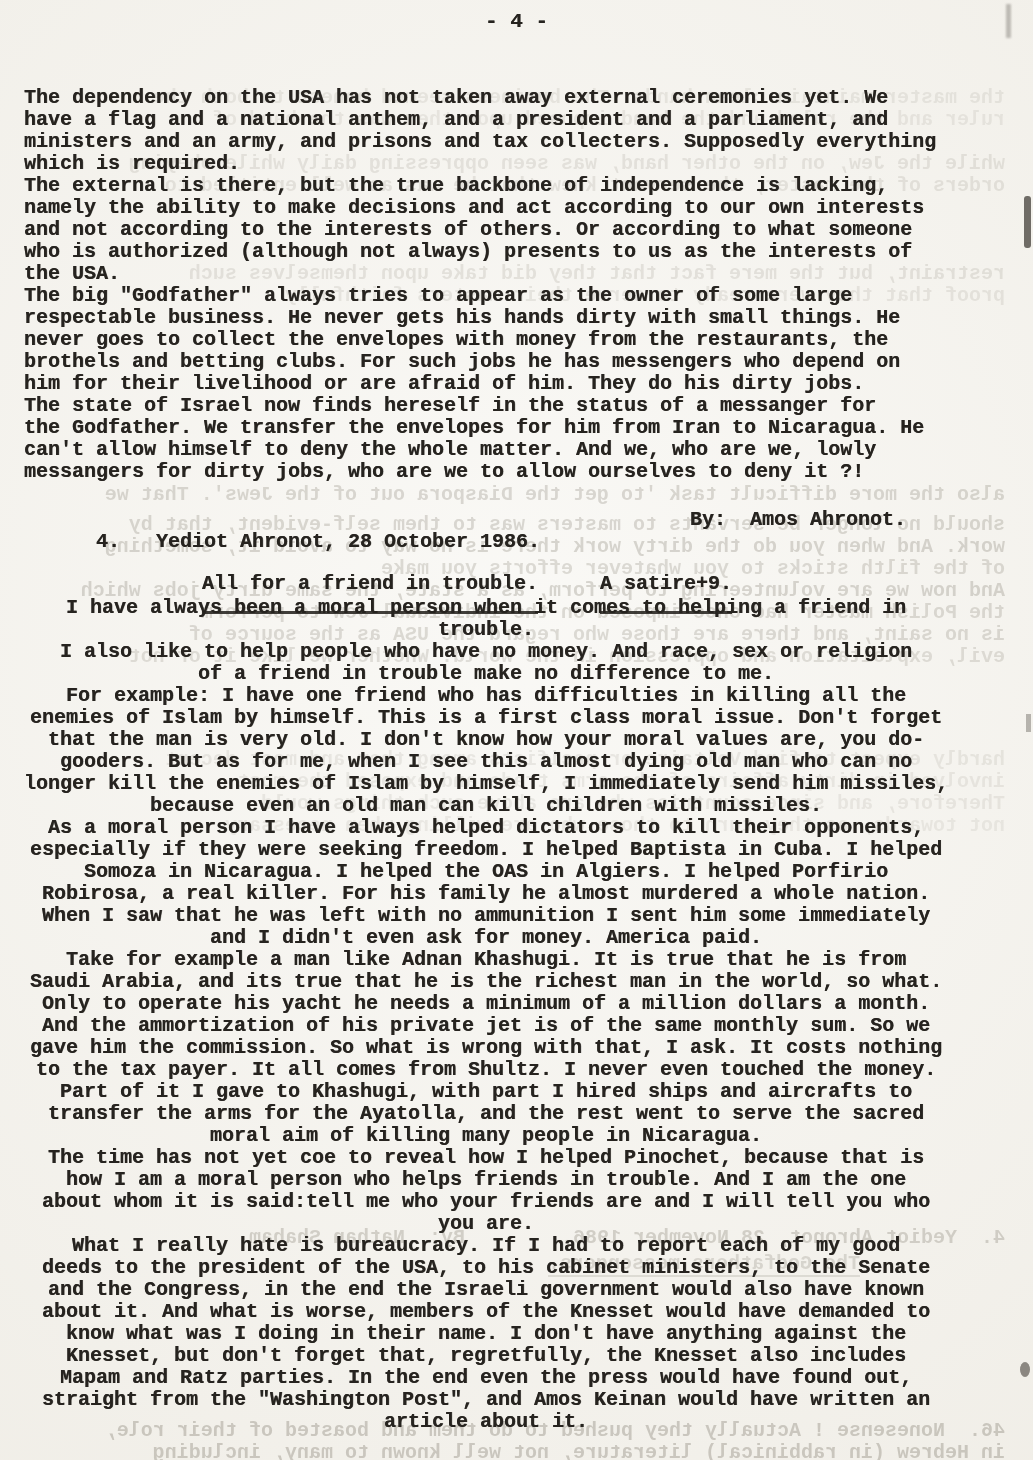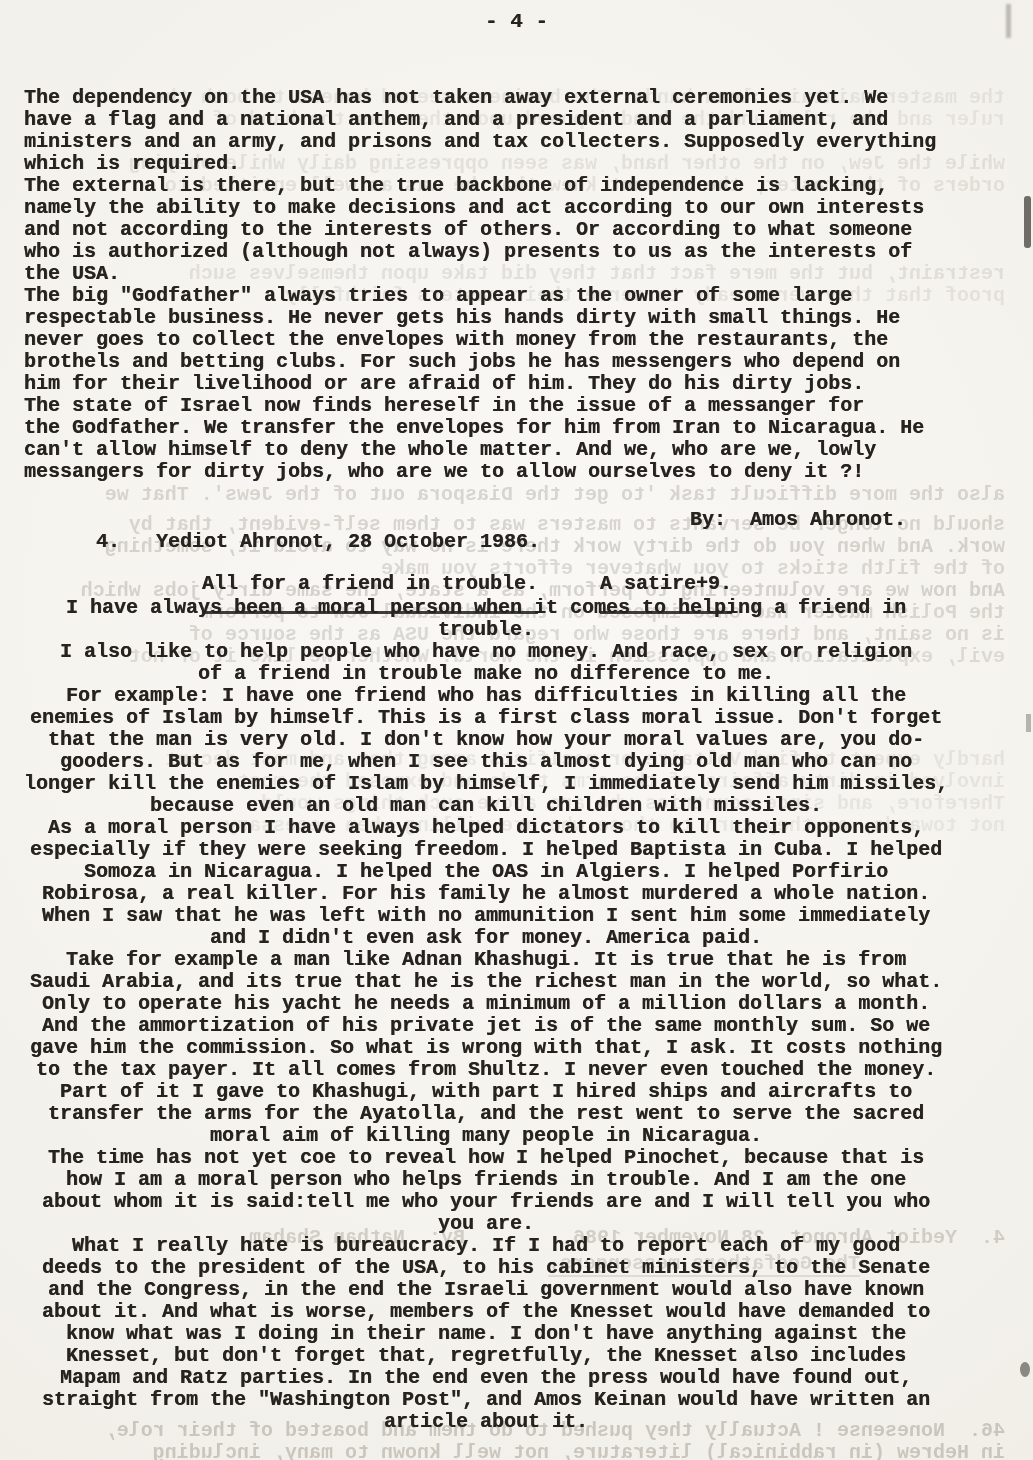--- a/index.html
+++ b/index.html
@@ -106,21 +106,21 @@
       <div class="para txt">The external is there, but the true backbone of independence is lacking,
 namely the ability to make decisions and act according to our own interests
 and not according to the interests of others. Or according to what someone
 who is authorized (although not always) presents to us as the interests of
 the USA.</div>
       <div class="para txt">The big "Godfather" always tries to appear as the owner of some large
 respectable business. He never gets his hands dirty with small things. He
 never goes to collect the envelopes with money from the restaurants, the
 brothels and betting clubs. For such jobs he has messengers who depend on
 him for their livelihood or are afraid of him. They do his dirty jobs.</div>
-      <div class="para txt">The state of Israel now finds hereself in the issue of a messanger for
+      <div class="para txt">The state of Israel now finds hereself in the status of a messanger for
 the Godfather. We transfer the envelopes for him from Iran to Nicaragua. He
 can't allow himself to deny the whole matter. And we, who are we, lowly
 messangers for dirty jobs, who are we to allow ourselves to deny it ?!</div>
     </div>
 
     <div class="block citation txt">
       <span>4.   Yediot Ahronot, 28 October 1986.</span>
       <span class="byline">By:  Amos Ahronot.</span>
     </div>
 

